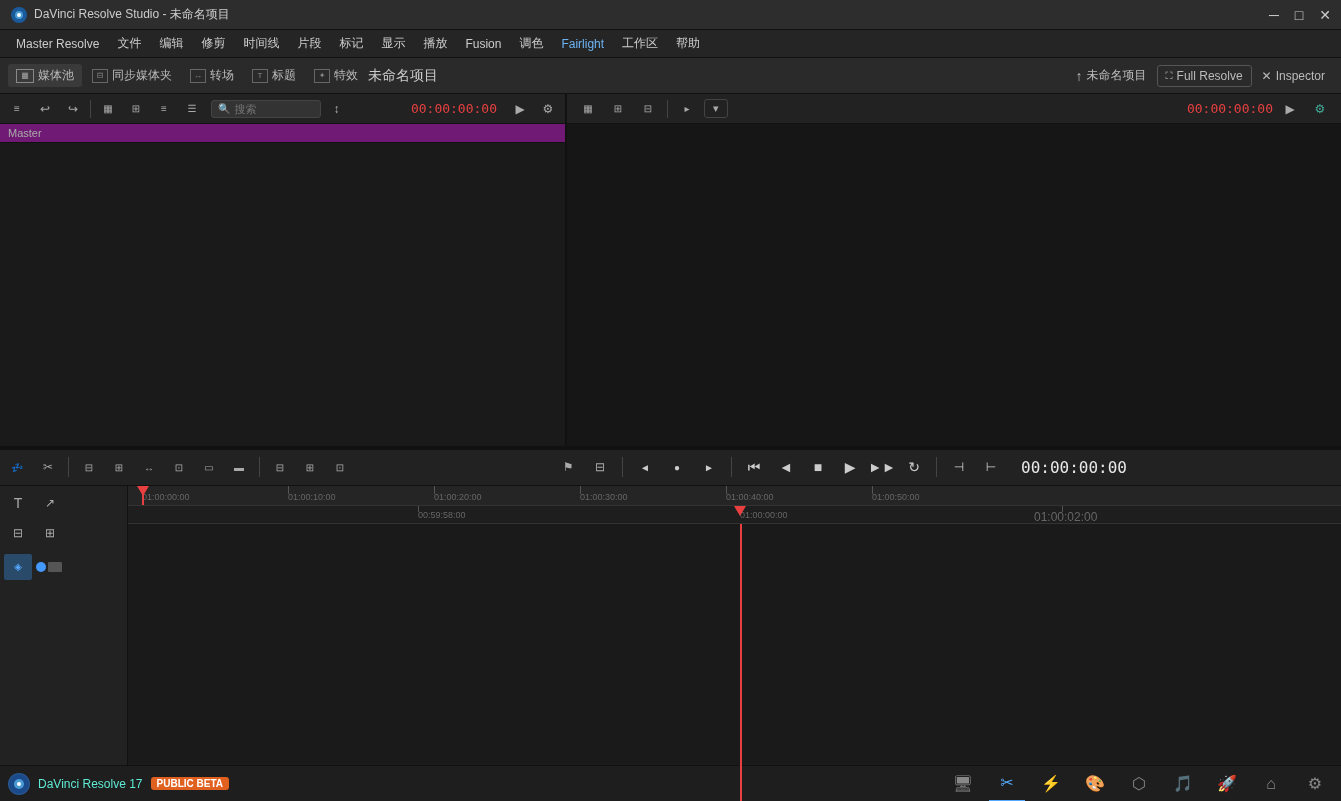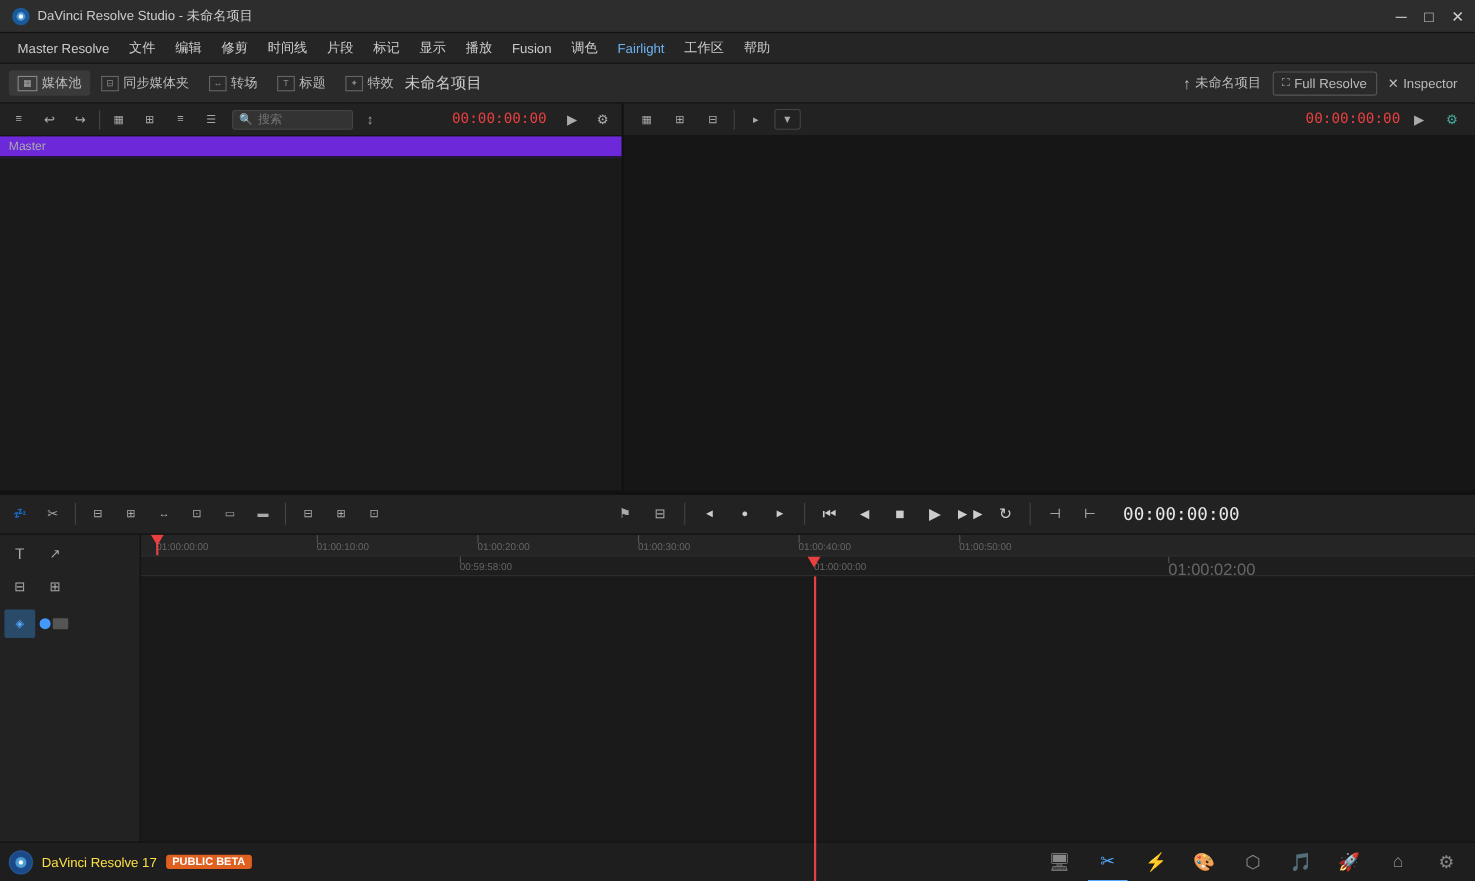--- a/index.html
+++ b/index.html
@@ -277,21 +277,21 @@
           <input type="text" style="background: transparent; border: none; outline: none; color: rgb(204, 204, 204); font-size: 11px; width: 80px;" placeholder="搜索">
         </div>
         <div class="sec-btn" style="font-size:12px;">↕</div>
 
         <div style="flex:1;"></div>
         <div style="color:#e84040;font-family:monospace;font-size:13px;padding:0 8px;">00:00:00:00</div>
         <div class="sec-btn" style="font-size:12px;">▶</div>
         <div class="sec-btn" style="font-size:12px;">⚙</div>
       </div>
 
-      <div style="padding:3px 8px;font-size:11px;color:#aaa;background:#6d28d9;border-bottom:1px solid #111;">Master</div>
+      <div style="padding:3px 8px;font-size:11px;color:#aaa;background:#701a75;border-bottom:1px solid #111;">Master</div>
 
     </div>
 
     <div id="right-panel" style="flex:1;display:flex;flex-direction:column;">
 
       <div style="height:30px;background:#222;display:flex;align-items:center;padding:0 8px;gap:4px;border-bottom:1px solid #111;">
         <div class="sec-btn" style="font-size:10px;">▦</div>
         <div class="sec-btn" style="font-size:10px;">⊞</div>
         <div class="sec-btn" style="font-size:10px;">⊟</div>
         <div style="width:1px;height:18px;background:#444;margin:0 2px;"></div>
@@ -396,21 +396,21 @@
           </div>
         </div>
 
         <div style="height:18px;background:#1e1e1e;border-bottom:1px solid #333;position:relative;overflow:hidden;">
           <div style="position:absolute;top:0;left:290px;font-size:9px;color:#666;white-space:nowrap;padding-top:4px;">00:59:58:00</div>
           <div style="position:absolute;width:1px;height:6px;background:#555;top:0;left:290px;"></div>
 
           <div style="position:absolute;top:0;left:612px;font-size:9px;color:#666;white-space:nowrap;padding-top:4px;">01:00:00:00</div>
           <div style="position:absolute;width:1px;height:6px;background:#555;top:0;left:612px;"></div>
 
-          <div style="position:absolute;top:0;left:934px;font-size:15px;color:#666;white-space:nowrap;padding-top:4px;">01:00:02:00</div>
+          <div style="position:absolute;top:0;left:906px;font-size:12px;color:#666;white-space:nowrap;padding-top:4px;">01:00:02:00</div>
           <div style="position:absolute;width:1px;height:6px;background:#555;top:0;left:934px;"></div>
 
           <div style="position:absolute;top:0;left:612px;width:0;height:0;border-left:6px solid transparent;border-right:6px solid transparent;border-top:10px solid #e84040;margin-left:-6px;"></div>
         </div>
 
         <div style="flex:1;background:#1a1a1a;position:relative;">
 
           <div style="position:absolute;top:0;bottom:0;left:612px;width:2px;background:#e84040;z-index:5;"></div>
         </div>
       </div>
@@ -418,21 +418,21 @@
   </div>
 
   <div id="status-bar" style="height:36px;background:#1e1e1e;border-top:1px solid #111;display:flex;align-items:center;padding:0 8px;gap:8px;flex-shrink:0;">
     <div style="width:22px;height:22px;background:radial-gradient(circle,#4a90d9,#1a3a6a);border-radius:50%;display:flex;align-items:center;justify-content:center;">
       <svg viewBox="0 0 22 22" width="22" height="22">
         <circle cx="11" cy="11" r="10" fill="#1a4a8a"></circle>
         <circle cx="11" cy="11" r="5" fill="#4a9ad4"></circle>
         <circle cx="11" cy="11" r="2" fill="white"></circle>
       </svg>
     </div>
-    <span style="font-size:12px;color:#fde047;">DaVinci Resolve 17</span>
+    <span style="font-size:12px;color:#5eead4;">DaVinci Resolve 17</span>
     <span style="background:#e06020;color:white;font-size:10px;padding:1px 6px;border-radius:3px;font-weight:bold;">PUBLIC BETA</span>
 
     <div style="flex:1;"></div>
 
     <div style="width:36px;height:36px;display:flex;align-items:center;justify-content:center;cursor:pointer;color:#888;font-size:16px;">🖥</div>
     <div style="width:36px;height:36px;display:flex;align-items:center;justify-content:center;cursor:pointer;color:#5af;font-size:16px;border-bottom:2px solid #5af;">✂</div>
     <div style="width:36px;height:36px;display:flex;align-items:center;justify-content:center;cursor:pointer;color:#888;font-size:16px;">⚡</div>
     <div style="width:36px;height:36px;display:flex;align-items:center;justify-content:center;cursor:pointer;color:#888;font-size:16px;">🎨</div>
     <div style="width:36px;height:36px;display:flex;align-items:center;justify-content:center;cursor:pointer;color:#888;font-size:16px;">⬡</div>
     <div style="width:36px;height:36px;display:flex;align-items:center;justify-content:center;cursor:pointer;color:#888;font-size:16px;">🎵</div>

